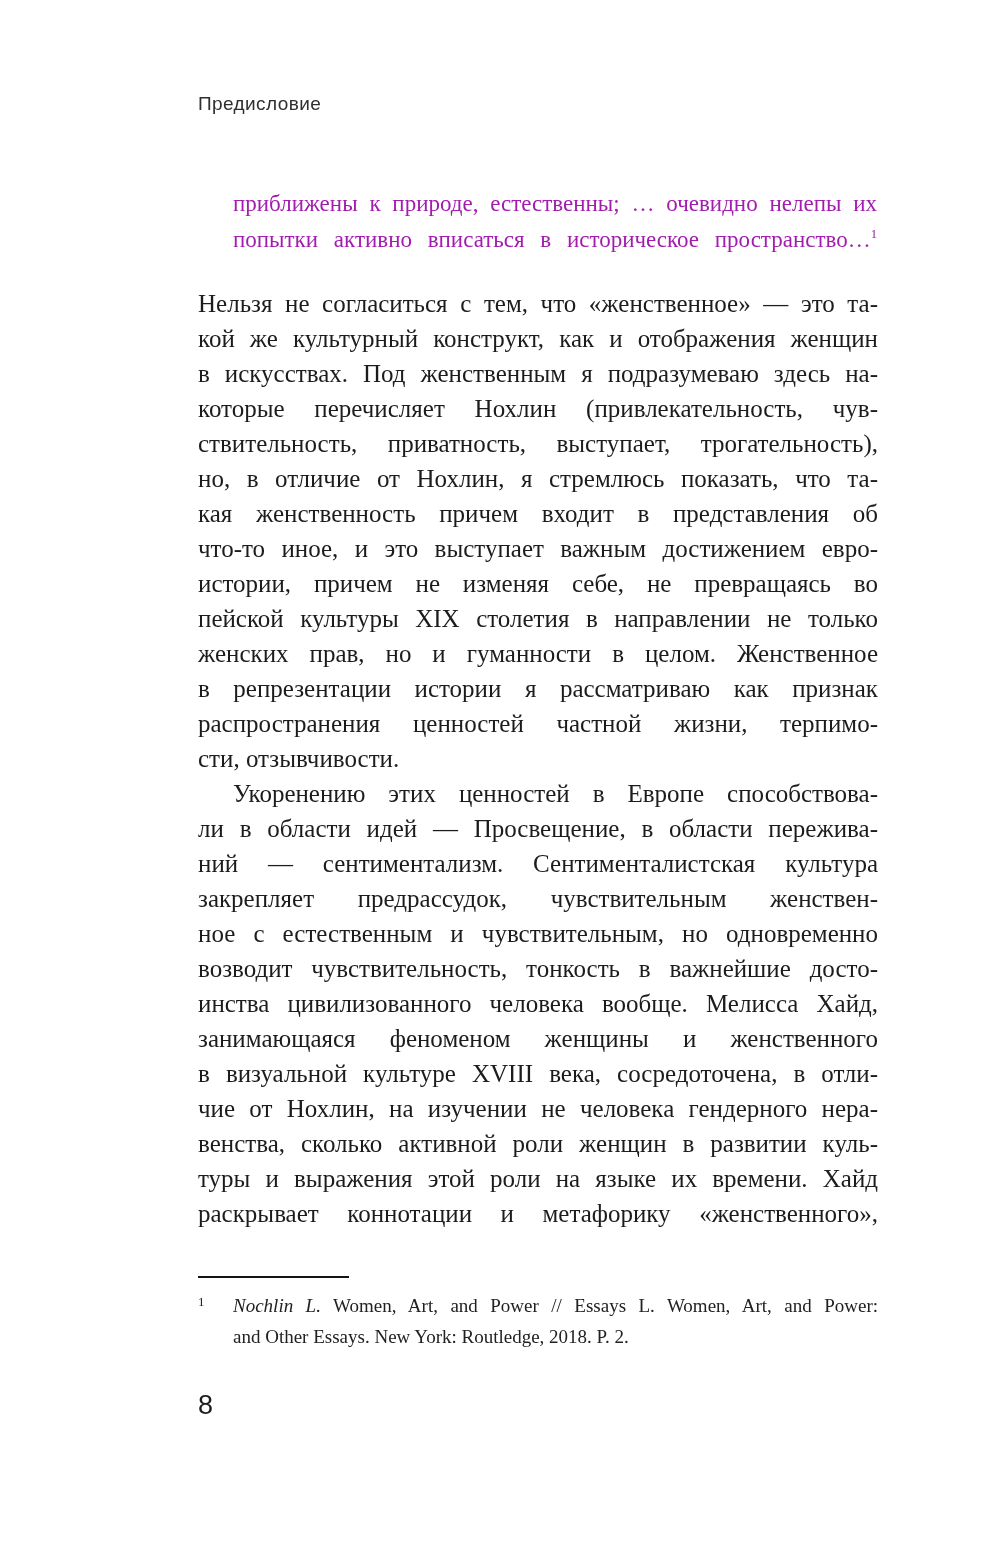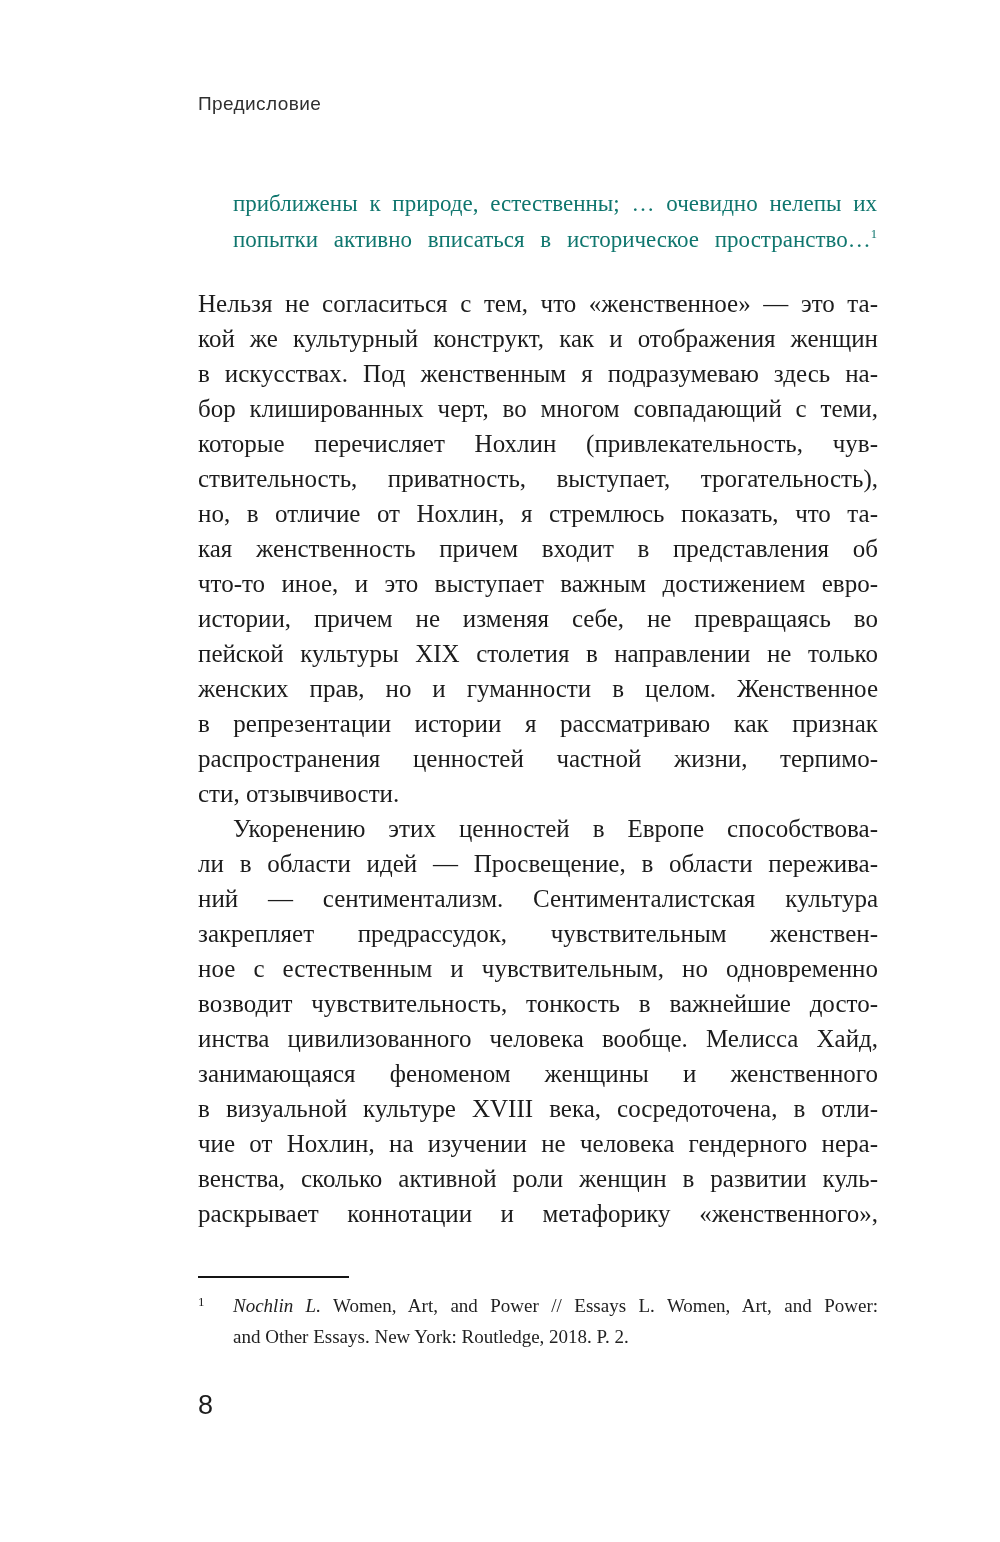--- a/index.html
+++ b/index.html
@@ -26,21 +26,21 @@
     letter-spacing: 0.4px;
     color: #2f2f2f;
   }
   .quote {
     position: absolute;
     left: 213px;
     top: 186px;
     width: 644px;
     font-size: 23px;
     line-height: 36px;
-    color: #0f766e;
+    color: #a21caf;
   }
   .body-text {
     position: absolute;
     left: 178px;
     top: 286px;
     width: 680px;
     font-size: 25px;
     line-height: 35px;
     font-family: Liberation Serif, serif;
   }
@@ -103,21 +103,20 @@
   <div class="quote">
     <div class="line">приближены к природе, естественны; … очевидно нелепы их</div>
     <div class="line"><span>попытки активно вписаться в историческое пространство…</span><sup class="fnref">1</sup></div>
   </div>
 
   <div class="body-text">
     <div class="paragraph">
         <div class="line">Нельзя не согласиться с тем, что «женственное» — это та-</div>
         <div class="line">кой же культурный конструкт, как и отображения женщин</div>
         <div class="line">в искусствах. Под женственным я подразумеваю здесь на-</div>
-        <div class="line">бор клишированных черт, во многом совпадающий с теми,</div>
         <div class="line">которые перечисляет Нохлин (привлекательность, чув-</div>
         <div class="line">ствительность, приватность, выступает, трогательность),</div>
         <div class="line">но, в отличие от Нохлин, я стремлюсь показать, что та-</div>
         <div class="line">кая женственность причем входит в представления об</div>
         <div class="line">что-то иное, и это выступает важным достижением евро-</div>
         <div class="line">истории, причем не изменяя себе, не превращаясь во</div>
         <div class="line">пейской культуры XIX столетия в направлении не только</div>
         <div class="line">женских прав, но и гуманности в целом. Женственное</div>
         <div class="line">в репрезентации истории я рассматриваю как признак</div>
         <div class="line">распространения ценностей частной жизни, терпимо-</div>
@@ -128,20 +127,21 @@
         <div class="line">ли в области идей — Просвещение, в области пережива-</div>
         <div class="line">ний — сентиментализм. Сентименталистская культура</div>
         <div class="line">закрепляет предрассудок, чувствительным женствен-</div>
         <div class="line">ное с естественным и чувствительным, но одновременно</div>
         <div class="line">возводит чувствительность, тонкость в важнейшие досто-</div>
         <div class="line">инства цивилизованного человека вообще. Мелисса Хайд,</div>
         <div class="line">занимающаяся феноменом женщины и женственного</div>
         <div class="line">в визуальной культуре XVIII века, сосредоточена, в отли-</div>
         <div class="line">чие от Нохлин, на изучении не человека гендерного нера-</div>
         <div class="line">венства, сколько активной роли женщин в развитии куль-</div>
+        <div class="line">туры и выражения этой роли на языке их времени. Хайд</div>
         <div class="line">раскрывает коннотации и метафорику «женственного»,</div>
       </div>
   </div>
 
   <div class="footnote-rule"></div>
 
   <div class="footnote">
     <div class="fn-marker">1</div>
     <div class="fn-text">
       <div class="line"><i>Nochlin L.</i><span> Women, Art, and Power // Essays L. Women, Art, and Power:</span></div>

